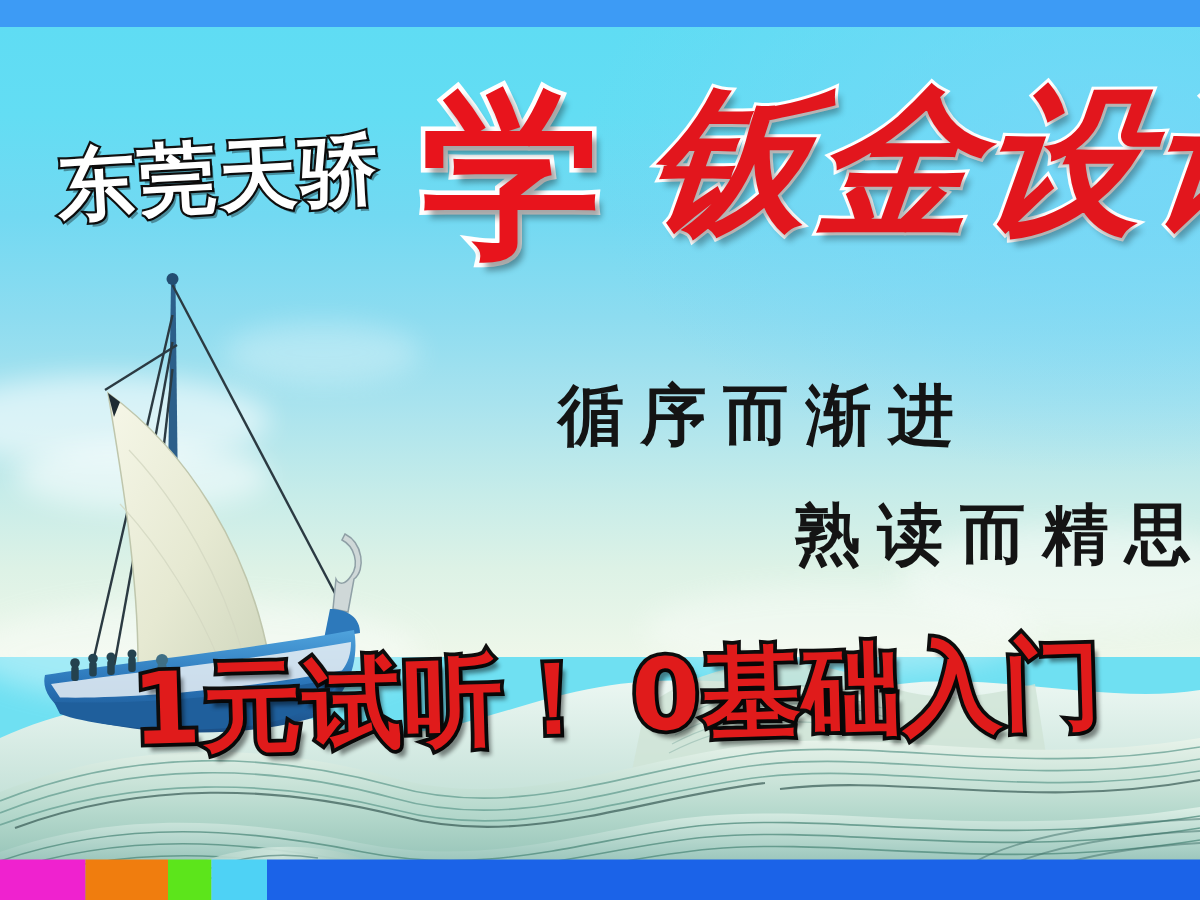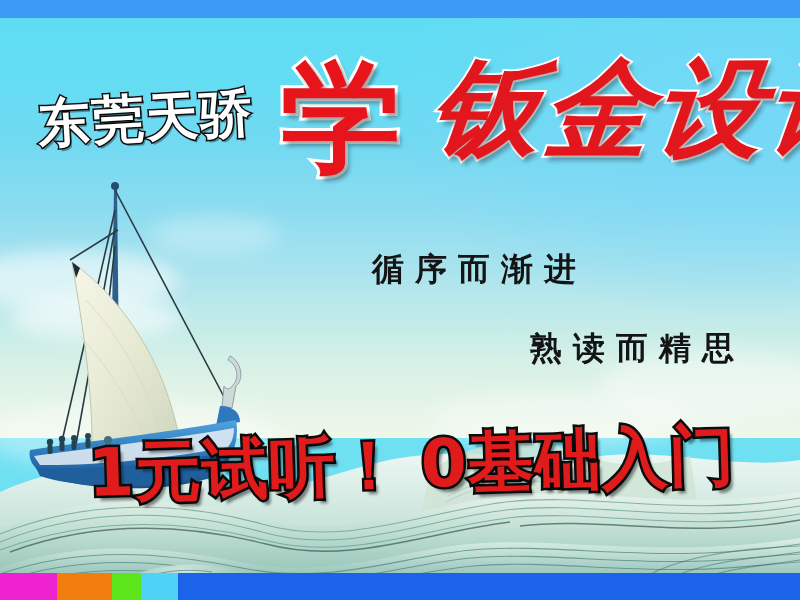--- a/index.html
+++ b/index.html
@@ -76,21 +76,21 @@
     font-family:"DejaVu Serif","Liberation Serif",serif;
     font-style:italic;
     -webkit-text-stroke:4px #ffffff;
     paint-order:stroke fill;
     text-shadow:4px 5px 4px rgba(0,0,0,.30);
     white-space:nowrap;
     transform:skewX(-6deg);
   }
   .sub{
     position:absolute;z-index:8;
-    font-size:32px;font-weight:600;letter-spacing:11px;
+    font-size:44px;font-weight:600;letter-spacing:11px;
     color:#141414;
     white-space:nowrap;
   }
   .sub1{left:372px;top:248px;}
   .sub2{left:482px;top:327px;margin-left:48px;}
 
   .promo{
     position:absolute;left:88px;top:430px;z-index:9;
     font-size:66px;line-height:70px;font-weight:bold;letter-spacing:1px;
     color:#e01b1b;

